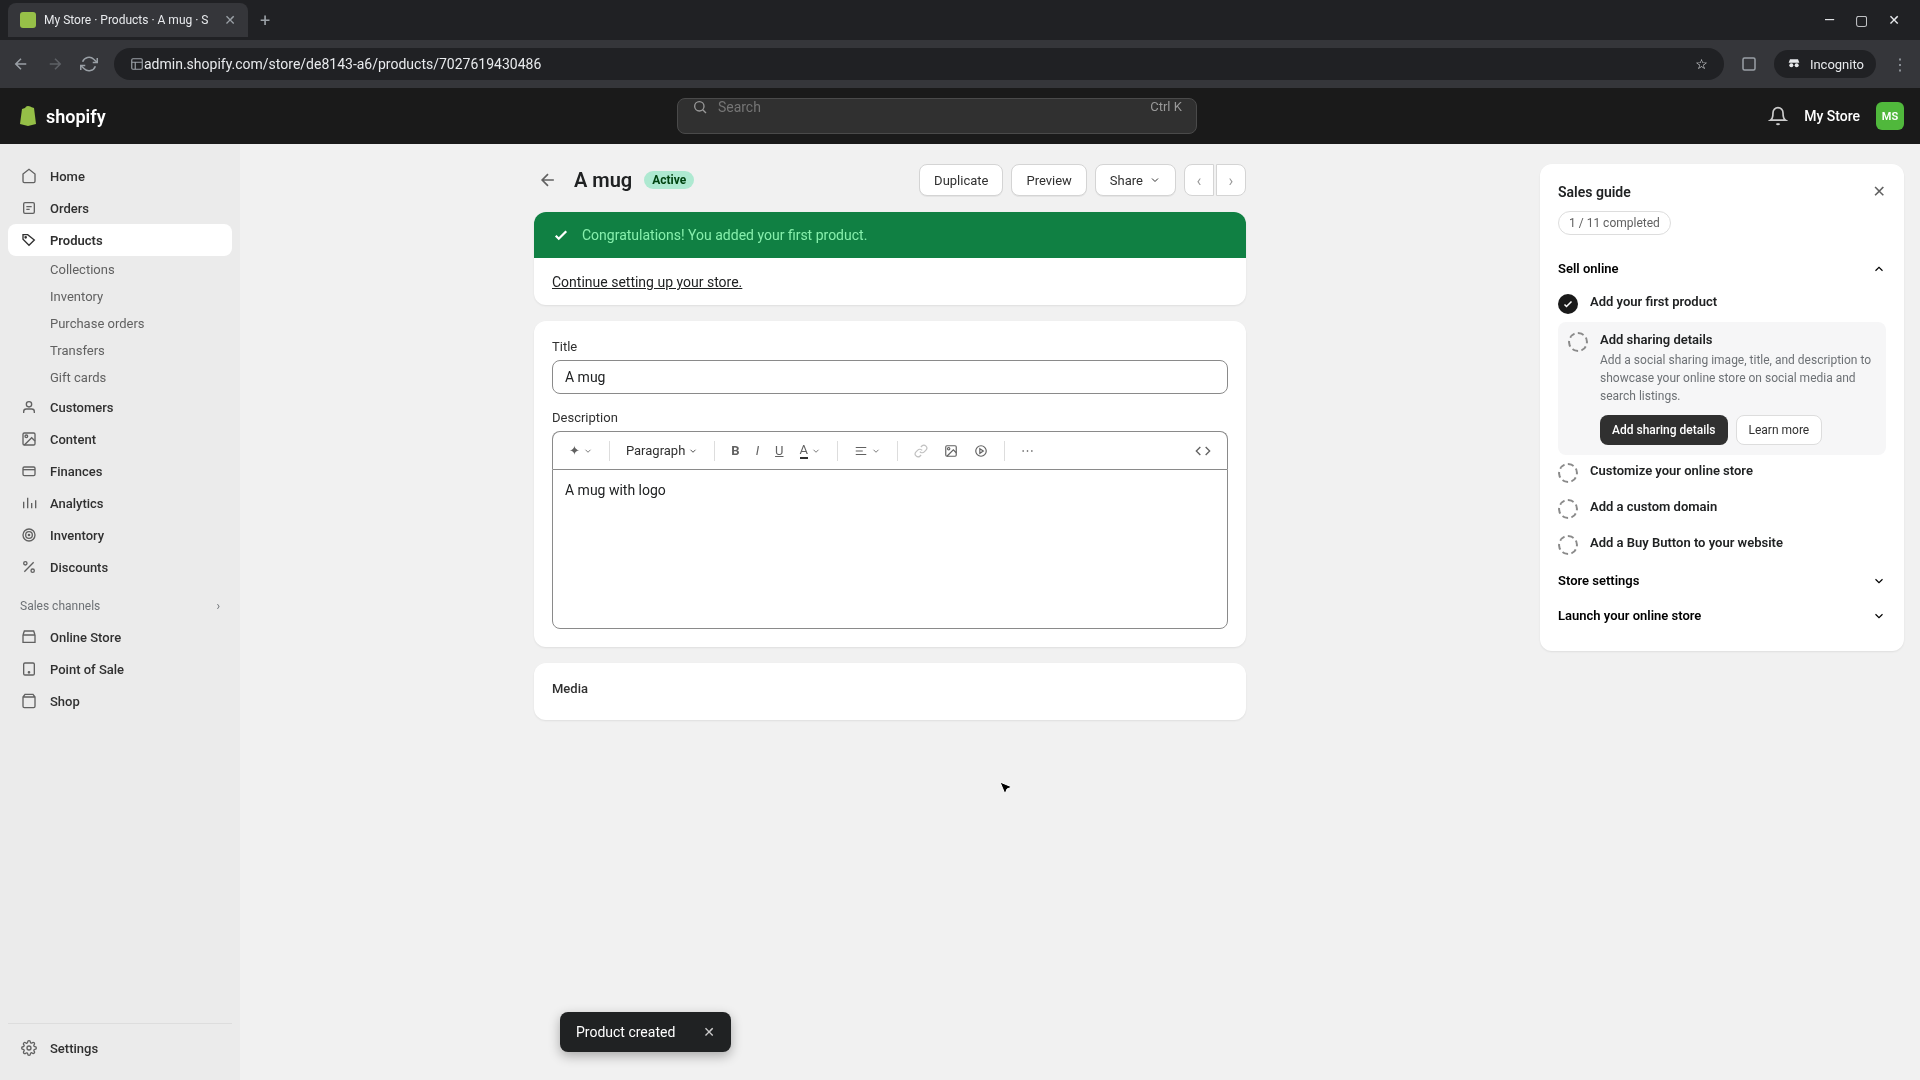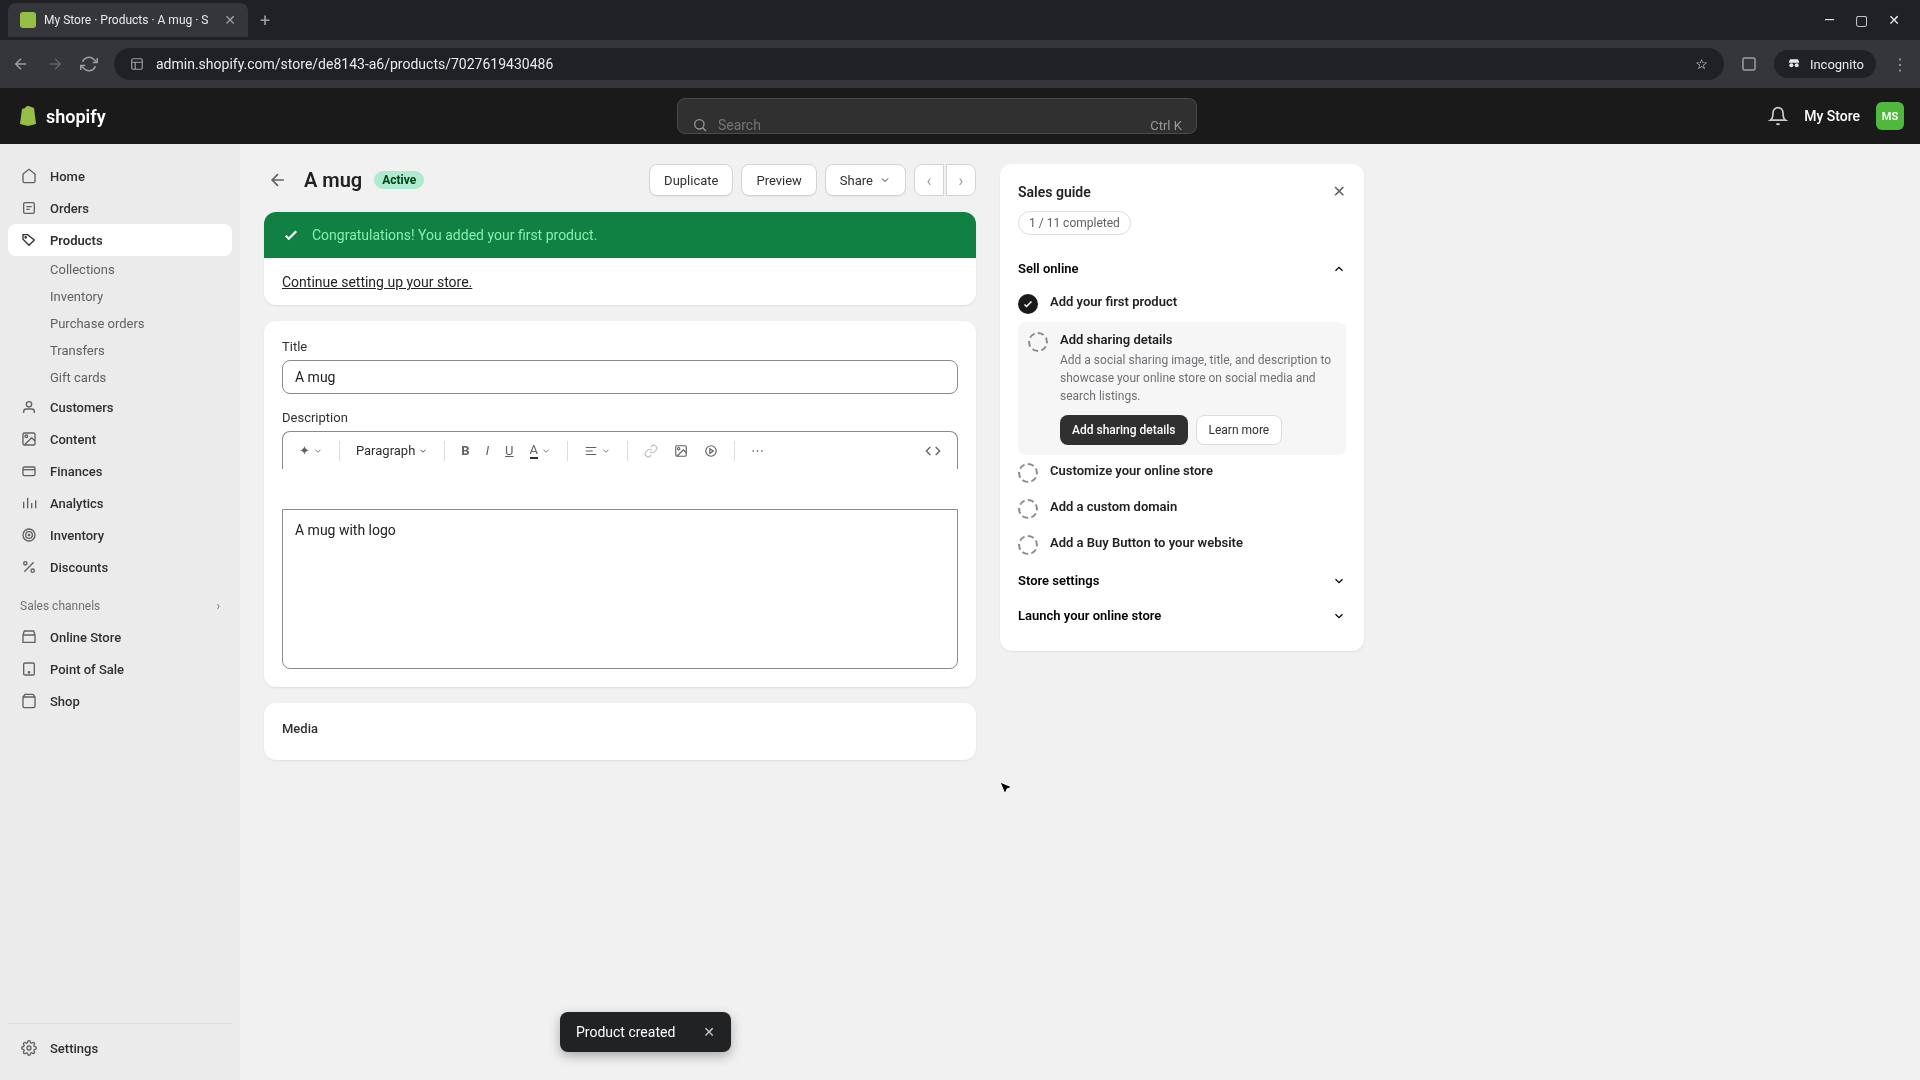--- a/index.html
+++ b/index.html
@@ -9,36 +9,36 @@
 .tab { display: flex; align-items: center; background: #35363a; border-radius: 8px 8px 0 0; padding: 0 12px; height: 34px; gap: 8px; min-width: 240px; }
 .tab-favicon { width: 16px; height: 16px; background: #96bf48; border-radius: 3px; }
 .tab-title { color: #e8eaed; font-size: 12px; flex: 1; white-space: nowrap; overflow: hidden; }
 .tab-close { color: #9aa0a6; cursor: pointer; font-size: 14px; }
 .new-tab { color: #9aa0a6; margin-left: 12px; font-size: 18px; cursor: pointer; }
 .window-controls { margin-left: auto; display: flex; gap: 20px; color: #e8eaed; padding-right: 12px; }
 .window-controls span { cursor: pointer; font-size: 14px; }
 .nav-bar { display: flex; align-items: center; height: 48px; padding: 0 12px; gap: 16px; background: #35363a; }
 .nav-icon { color: #9aa0a6; cursor: pointer; display: flex; align-items: center; }
 .nav-icon.disabled { opacity: 0.4; }
-.url-bar { flex: 1; background: #202124; border-radius: 20px; height: 32px; display: flex; align-items: center; padding: 0 16px; gap: 12px; color: #e8eaed; font-size: 14px; }
+.url-bar { flex: 1; background: #202124; border-radius: 20px; height: 32px; display: flex; align-items: center; padding: 0 16px; gap: 0; color: #e8eaed; font-size: 14px; }
 .url-text { flex: 1; }
 .incognito-badge { display: flex; align-items: center; gap: 8px; background: #202124; padding: 6px 12px; border-radius: 16px; color: #e8eaed; font-size: 13px; }
 .app-container { background: #1a1a1a; height: calc(1080px - 88px); display: flex; flex-direction: column; }
 .app-header { background: #1a1a1a; height: 56px; display: flex; align-items: center; padding: 0 16px; }
 .logo { display: flex; align-items: center; gap: 6px; }
 .logo-icon { width: 24px; height: 24px; }
 .logo-text { color: #fff; font-weight: 600; font-size: 18px; }
-.search-box { margin: 0 auto; width: 520px; background: #303030; border: 1px solid #4a4a4a; border-radius: 8px; height: 36px; display: flex; align-items: flex-end; padding: 0 14px; gap: 10px; color: #999; }
+.search-box { margin: 0 auto; width: 520px; background: #303030; border: 1px solid #4a4a4a; border-radius: 8px; height: 36px; display: flex; align-items: flex-start; padding: 0 14px; gap: 10px; color: #999; }
 .search-box input { background: none; border: none; outline: none; color: #ccc; flex: 1; font-size: 14px; }
 .kbd { color: #999; font-size: 13px; }
 .header-right { display: flex; align-items: center; gap: 16px; }
 .notif-icon { color: #ccc; cursor: pointer; }
 .store-name { color: #fff; font-size: 14px; font-weight: 500; }
 .avatar { width: 28px; height: 28px; background: #50b83c; border-radius: 6px; display: flex; align-items: center; justify-content: center; color: #fff; font-size: 11px; font-weight: 600; }
-.app-body { flex: 1; display: flex; background: #f1f1f1; }
+.app-body { flex: 1; display: flex; background: #f1f1f1; justify-content: space-between; }
 .sidebar { width: 240px; background: #ebebeb; padding: 16px 8px; display: flex; flex-direction: column; }
 .nav-item { display: flex; align-items: center; gap: 12px; padding: 7px 12px; border-radius: 8px; color: #303030; font-size: 13px; font-weight: 500; cursor: pointer; }
 .nav-item.active { background: #fff; font-weight: 600; }
 .nav-item .nav-ico { width: 18px; height: 18px; display: flex; align-items: center; justify-content: center; }
 .nav-sub { padding-left: 42px; font-size: 13px; color: #616161; padding-top: 6px; padding-bottom: 6px; cursor: pointer; }
 .nav-section-title { font-size: 12px; color: #6d7175; padding: 16px 12px 8px; display: flex; justify-content: space-between; align-items: center; }
 .sidebar-bottom { margin-top: auto; border-top: 1px solid #ddd; padding-top: 8px; }
 .main-content { flex: 1; padding: 20px 24px; overflow-y: auto; max-width: 760px; }
 .page-header { display: flex; align-items: center; gap: 12px; margin-bottom: 16px; }
 .back-arrow { cursor: pointer; color: #616161; padding: 4px; }
@@ -55,21 +55,21 @@
 .banner-top { background: #108043; color: #86efac; padding: 14px 18px; display: flex; align-items: center; gap: 12px; font-weight: 400; font-size: 14px; }
 .banner-bottom { padding: 14px 18px; }
 .banner-link { color: #202223; text-decoration: underline; font-size: 14px; cursor: pointer; }
 .card { background: #fff; border-radius: 12px; padding: 18px; margin-bottom: 16px; box-shadow: 0 1px 2px rgba(0,0,0,.08); }
 .field-label { font-size: 13px; color: #303030; margin-bottom: 6px; display: block; }
 .text-input { width: 100%; border: 1px solid #8a8a8a; border-radius: 8px; padding: 8px 12px; font-size: 14px; color: #202223; }
 .rte-toolbar { border: 1px solid #8a8a8a; border-bottom: none; border-radius: 8px 8px 0 0; padding: 6px 10px; display: flex; align-items: center; gap: 4px; background: #fff; }
 .rte-sep { width: 1px; height: 20px; background: #ddd; margin: 0 6px; }
 .rte-btn { padding: 4px 6px; border-radius: 4px; cursor: pointer; color: #616161; font-size: 13px; display: flex; align-items: center; gap: 3px; }
 .rte-btn.para { font-size: 13px; color: #303030; }
-.rte-body { border: 1px solid #8a8a8a; border-radius: 0 0 8px 8px; padding: 12px; min-height: 160px; font-size: 14px; color: #202223; margin-top: 40px; }
+.rte-body { border: 1px solid #8a8a8a; border-radius: 0 0 8px 8px; padding: 12px; min-height: 160px; font-size: 14px; color: #202223; }
 .code-toggle { margin-left: auto; }
 .right-panel { width: 380px; padding: 20px 16px 20px 0; }
 .setup-card { background: #fff; border-radius: 12px; padding: 18px; box-shadow: 0 1px 2px rgba(0,0,0,.08); }
 .setup-header { display: flex; justify-content: space-between; align-items: center; margin-bottom: 10px; }
 .setup-title { font-size: 14px; font-weight: 600; color: #202223; }
 .close-setup { color: #616161; cursor: pointer; }
 .progress-pill { border: 1px solid #ddd; border-radius: 14px; padding: 4px 10px; font-size: 12px; color: #616161; display: inline-block; margin-bottom: 16px; }
 .setup-section { display: flex; justify-content: space-between; align-items: center; padding: 10px 0; font-size: 13px; font-weight: 600; cursor: pointer; }
 .setup-step { display: flex; gap: 12px; padding: 8px 0; align-items: flex-start; }
 .step-check { width: 20px; height: 20px; border-radius: 50%; flex-shrink: 0; }

